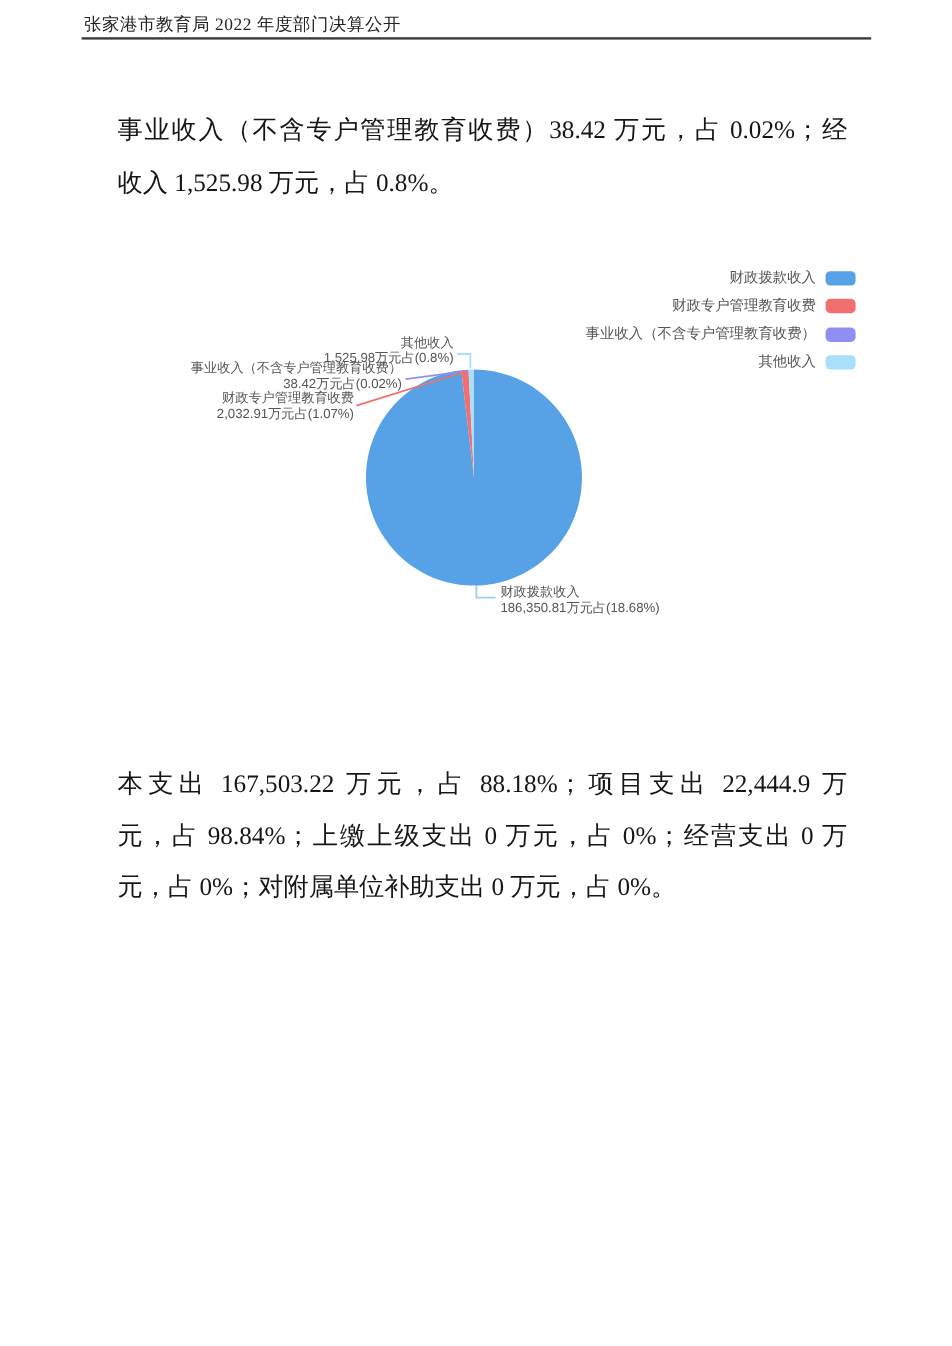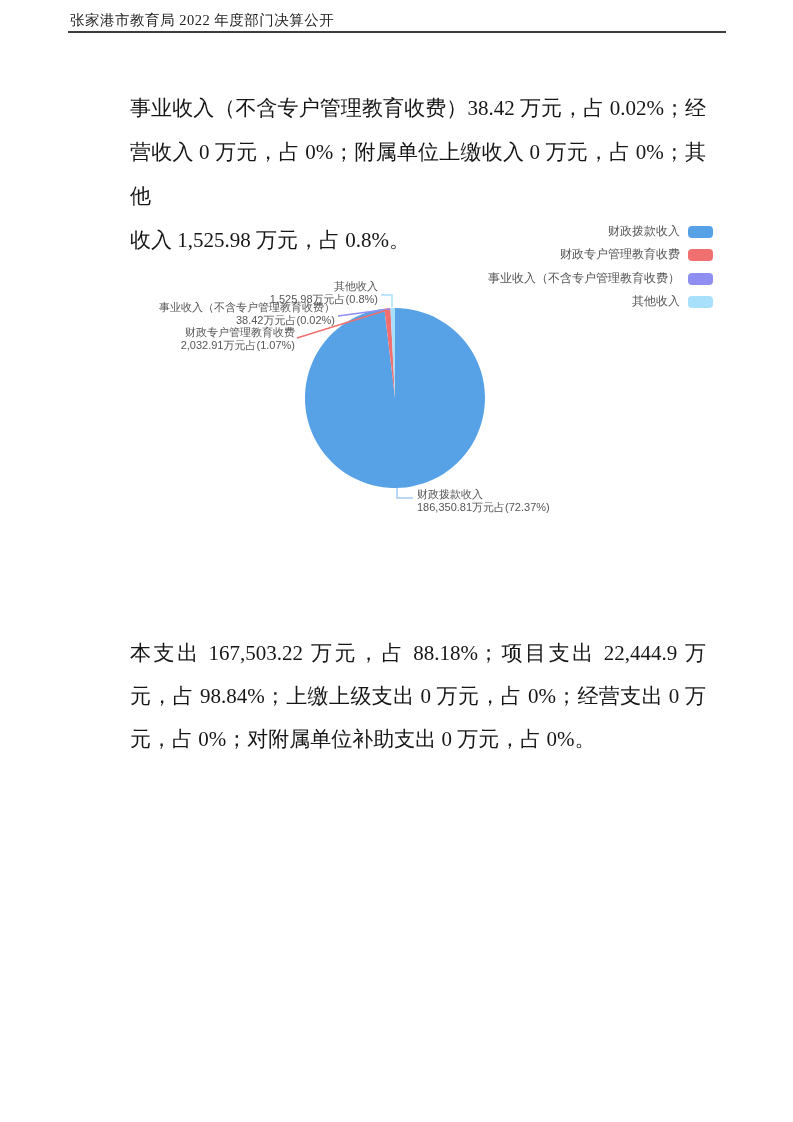--- a/index.html
+++ b/index.html
@@ -5,21 +5,21 @@
   html,body{margin:0;padding:0;background:#fff;}
   .page{position:relative;width:793px;height:1040px;background:#ffffff;overflow:hidden;
         font-family:"Liberation Serif","DejaVu Serif",serif;color:#1a1a1a;}
 
   
   .hdr-text{position:absolute;left:70px;top:11px;font-size:14.5px;color:#222;letter-spacing:.5px;}
   .hdr-rule{position:absolute;left:68px;top:31px;width:658px;height:2px;background:#3d3d3d;}
 
   
   .para{position:absolute;left:98px;width:608px;font-size:21px;color:#161616;}
-  .para .ln{line-height:44px;text-align:justify;text-align-last:justify;margin-left:32px;}
+  .para .ln{line-height:44px;text-align:justify;text-align-last:justify;}
   .para .ln.last{text-align-last:left;}
   #para2 .ln{line-height:43px;}
   #para2 .ln.indent{padding-left:49px;}
 
   .section-heading{position:absolute;left:147px;top:590px;font-size:21px;font-weight:bold;color:#0e0e0e;}
 
   
   .chart{position:absolute;left:145px;top:210px;width:575px;height:320px;
          font-family:"Liberation Sans","DejaVu Sans",sans-serif;}
   .chart svg{position:absolute;left:0;top:0;}
@@ -38,21 +38,20 @@
 </head>
 <body>
 
 <div class="page">
 
   <div class="hdr-text">张家港市教育局 2022 年度部门决算公开</div>
   <div class="hdr-rule"></div>
 
   <div class="para" id="para1" style="top:86px;">
     <div class="ln">事业收入（不含专户管理教育收费）38.42 万元，占 0.02%；经</div>
-    <div class="ln">营收入 0 万元，占 0%；附属单位上缴收入 0 万元，占 0%；其他</div>
     <div class="ln last">收入 1,525.98 万元，占 0.8%。</div>
   </div>
 
   <div class="chart">
 
     <svg width="575" height="320" viewBox="0 0 575 320">
       <g id="pie-group">
           <path d="M 250 188 L 250.00 98.00 A 90 90 0 1 1 239.34 98.63 Z" fill="#57a1e6"></path>
           <path d="M 250 188 L 239.34 98.63 A 90 90 0 0 1 245.37 98.12 Z" fill="#f07070"></path>
           <path d="M 250 188 L 245.37 98.12 A 90 90 0 0 1 245.48 98.11 Z" fill="#8f8ff2"></path>
@@ -71,21 +70,21 @@
     <div class="callout" style="right:385px;top:91px;">
       <div>事业收入（不含专户管理教育收费）</div>
       <div>38.42万元占(0.02%)</div>
     </div>
     <div class="callout" style="right:425px;top:116px;">
       <div>财政专户管理教育收费</div>
       <div>2,032.91万元占(1.07%)</div>
     </div>
     <div class="callout left" style="left:272px;top:278px;">
       <div>财政拨款收入</div>
-      <div>186,350.81万元占(72.37%)</div>
+      <div>186,350.81万元占(18.68%)</div>
     </div>
 
     <div class="legend-row" style="top:15px;">
       <span class="legend-label">财政拨款收入</span>
       <span class="swatch" style="background:#57a1e6;"></span>
     </div>
     <div class="legend-row" style="top:38px;">
       <span class="legend-label">财政专户管理教育收费</span>
       <span class="swatch" style="background:#f07070;"></span>
     </div>

